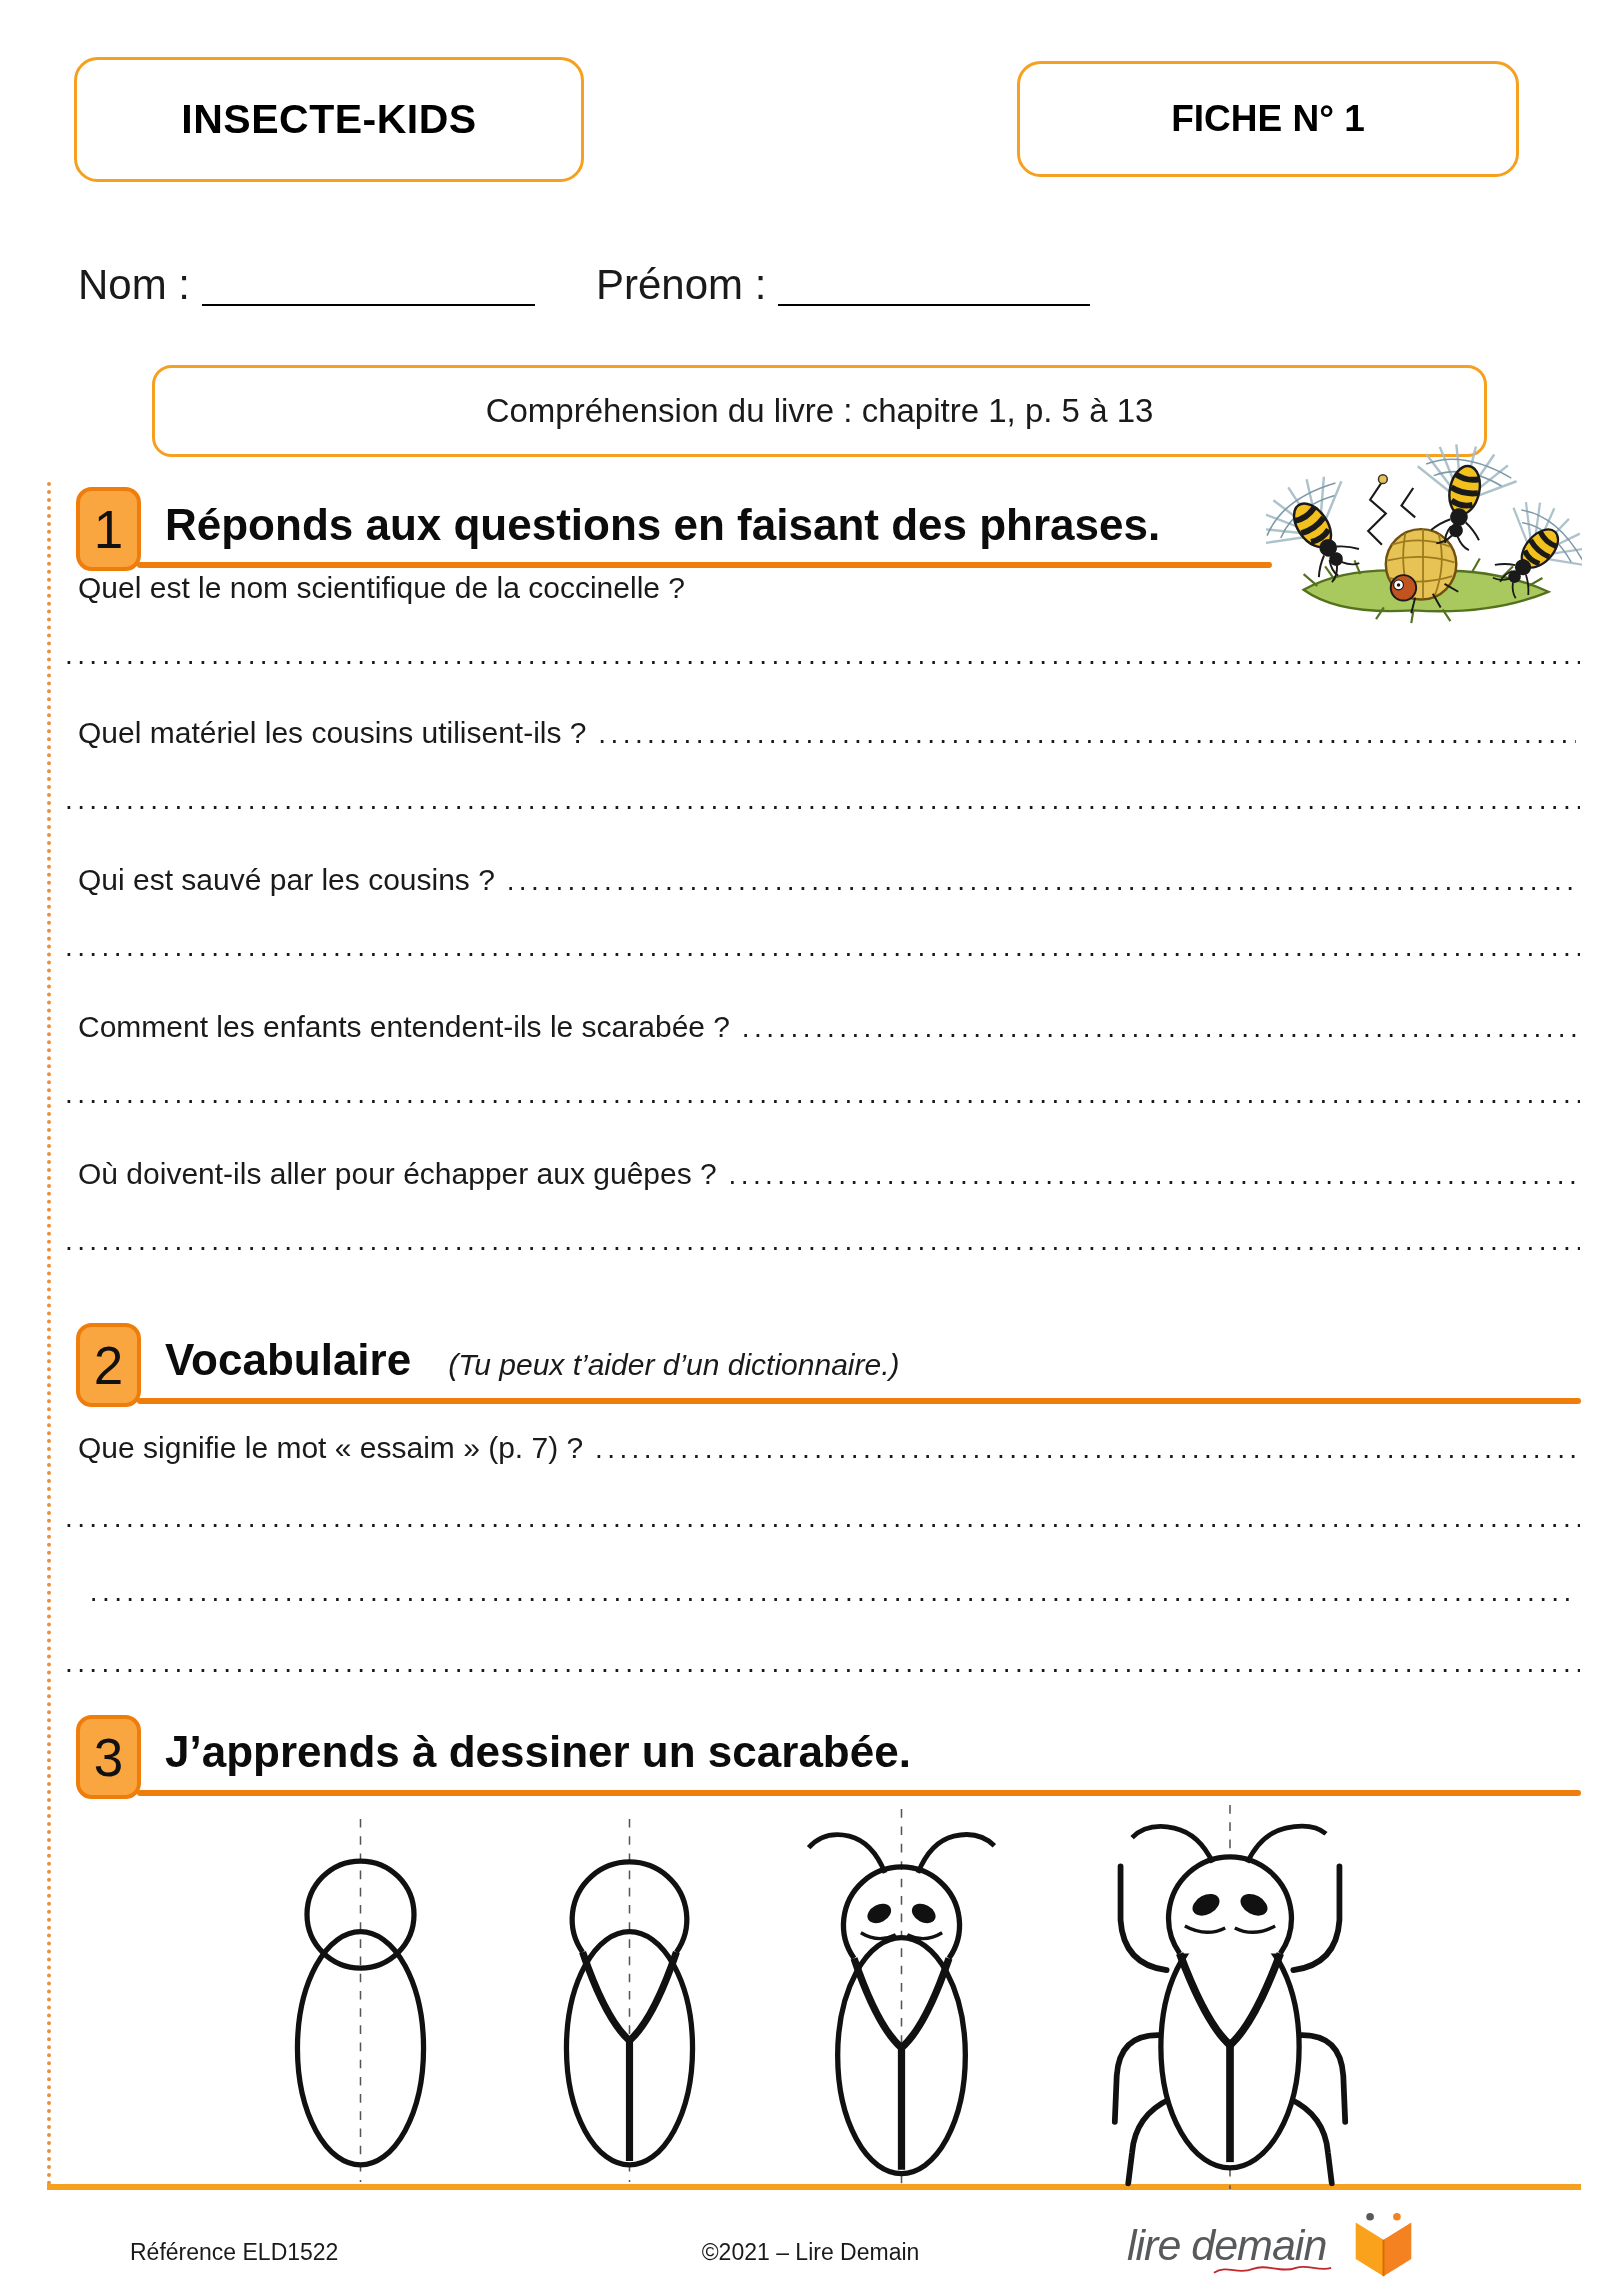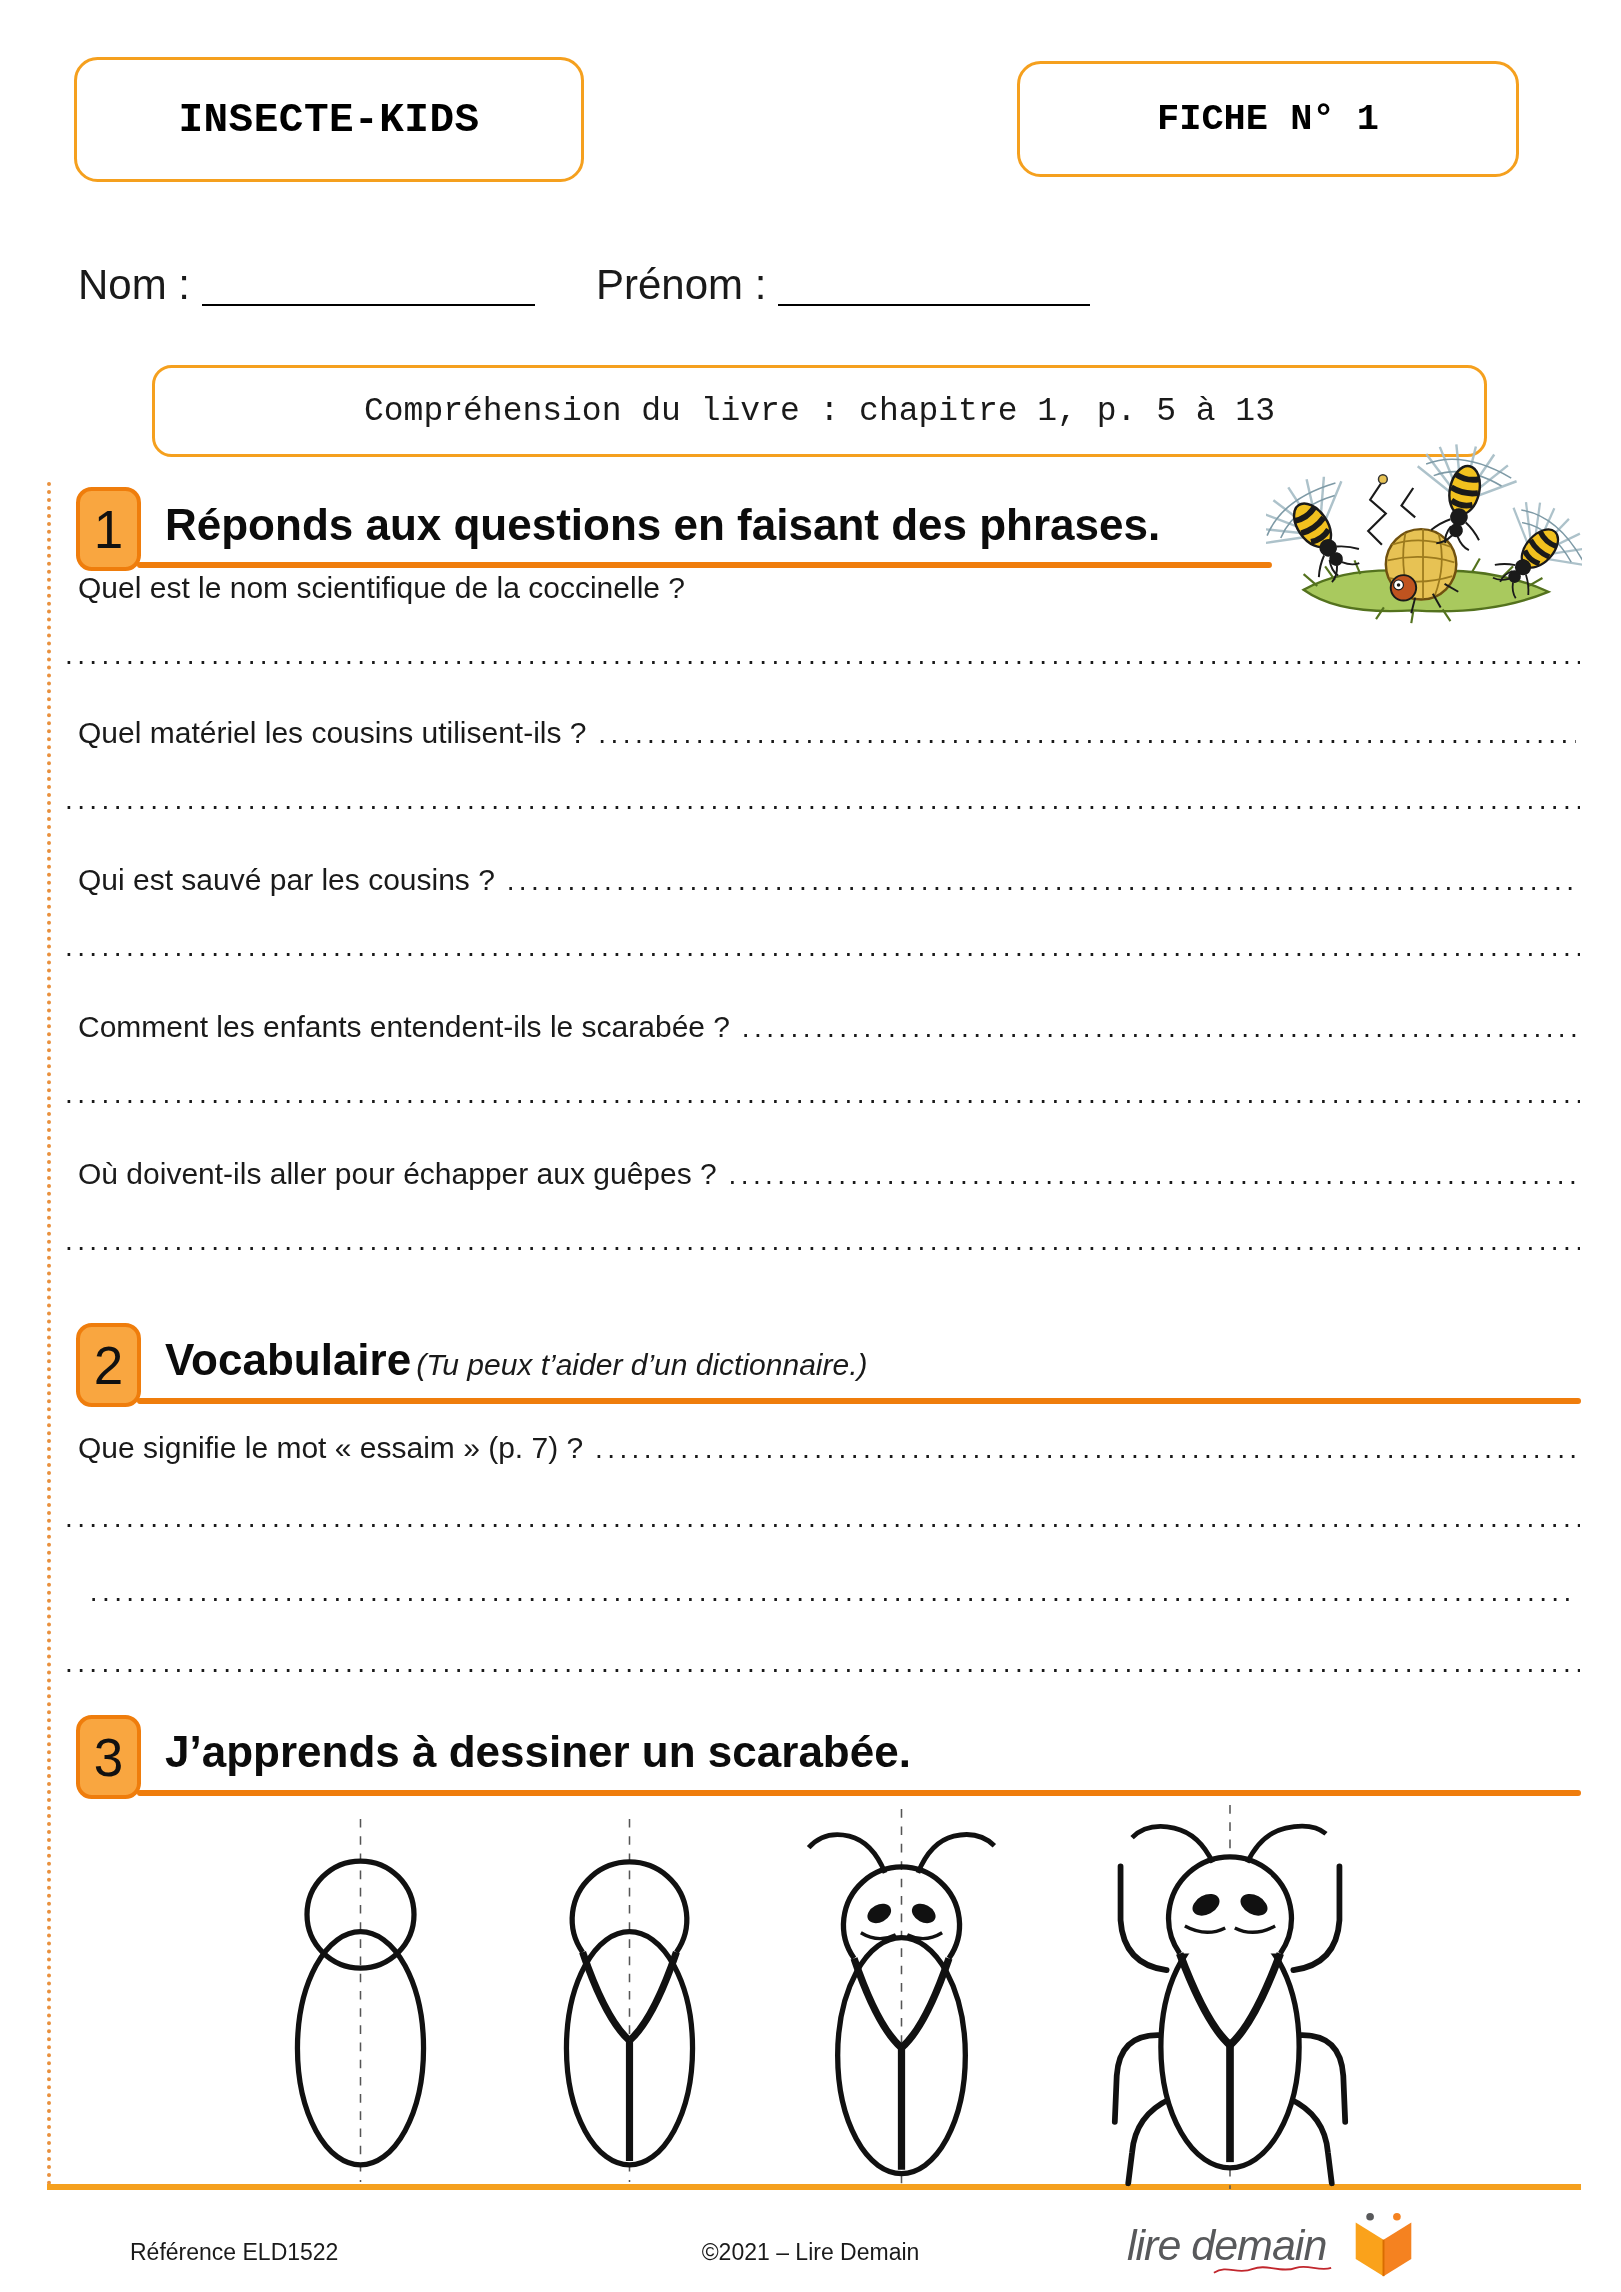--- a/index.html
+++ b/index.html
@@ -2,42 +2,42 @@
 <html><head>
 <meta charset="utf-8">
 <style>
   html,body{margin:0;padding:0;background:#ffffff;}
   .page{position:relative;width:1621px;height:2293px;background:#ffffff;
         font-family:"Liberation Sans",sans-serif;color:#1a1a1a;overflow:hidden;}
   .abs{position:absolute;}
 
   
   .obox{box-sizing:border-box;border:3.9px solid #F5A01E;border-radius:23.5px;
-        display:flex;align-items:center;justify-content:center;background:#fff;font-family:Liberation Mono, monospace;}
+        display:flex;align-items:center;justify-content:center;background:#fff;}
   .brand{font-weight:bold;font-size:41px;color:#000;letter-spacing:0.5px;}
   .sheetno{font-weight:bold;font-size:37px;color:#000;}
 
   
   .idgroup{display:flex;align-items:flex-end;gap:11.8px;height:53px;}
   .idlabel{font-size:42px;color:#1a1a1a;line-height:1;}
   .wline{display:inline-block;border-bottom:2.9px solid #000;height:39px;}
 
   .banner-text{font-size:33px;color:#1a1a1a;}
 
   
   .left-dotted{border-left:4.9px dotted #E9913E;}
   .bottom-line{background:#F5A01E;height:5.9px;}
 
   
   .badge{box-sizing:border-box;width:65px;height:84px;background:#F9A640;
          border:4.9px solid #EF7D0C;border-radius:15.7px;display:flex;align-items:center;
          justify-content:center;font-size:53px;color:#111;line-height:1;}
   .sec-title-row{display:flex;align-items:baseline;white-space:nowrap;}
   .sec-title{font-weight:bold;font-size:44px;color:#0c0c0c;}
-  .sec-sub{font-style:italic;font-size:30px;margin-left:5px;color:#1a1a1a;}
+  .sec-sub{font-style:italic;font-size:30px;margin-left:37px;color:#1a1a1a;}
   .sec-underline{height:5.9px;background:#EF7D0C;border-radius:2.9px;}
 
   
   .qline{display:flex;align-items:baseline;font-size:30px;white-space:nowrap;width:1498px;}
   .qtext{flex:none;}
   .dots{flex:1;min-width:0;overflow:hidden;white-space:nowrap;letter-spacing:4.4px;
         font-size:28px;margin-left:11.8px;}
   .dotline{overflow:hidden;white-space:nowrap;letter-spacing:4.4px;font-size:28px;
            width:1515px;color:#1a1a1a;}
 

